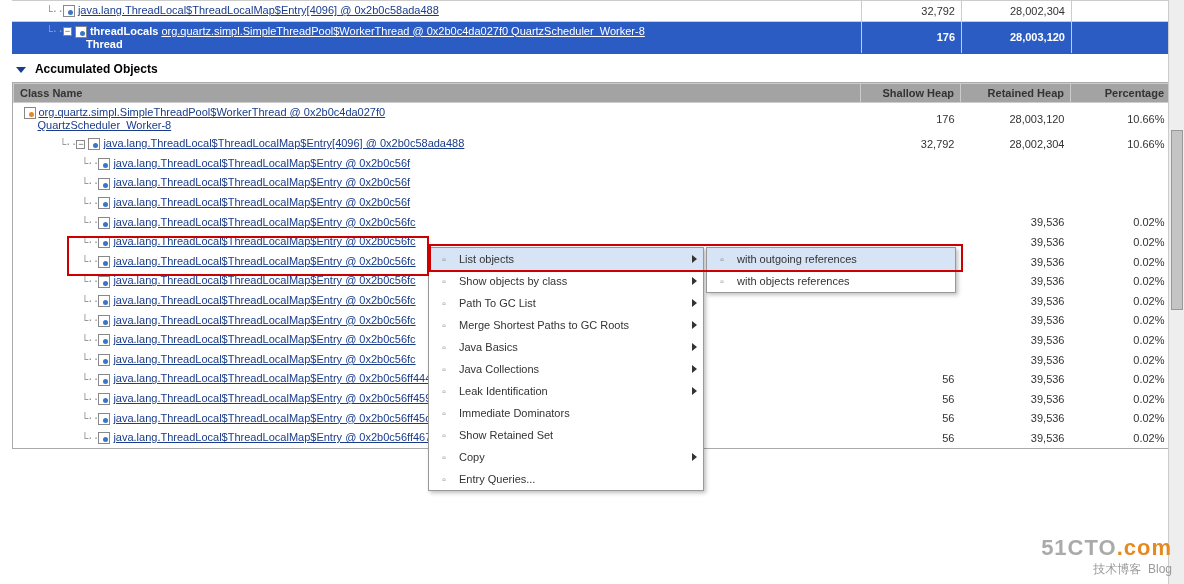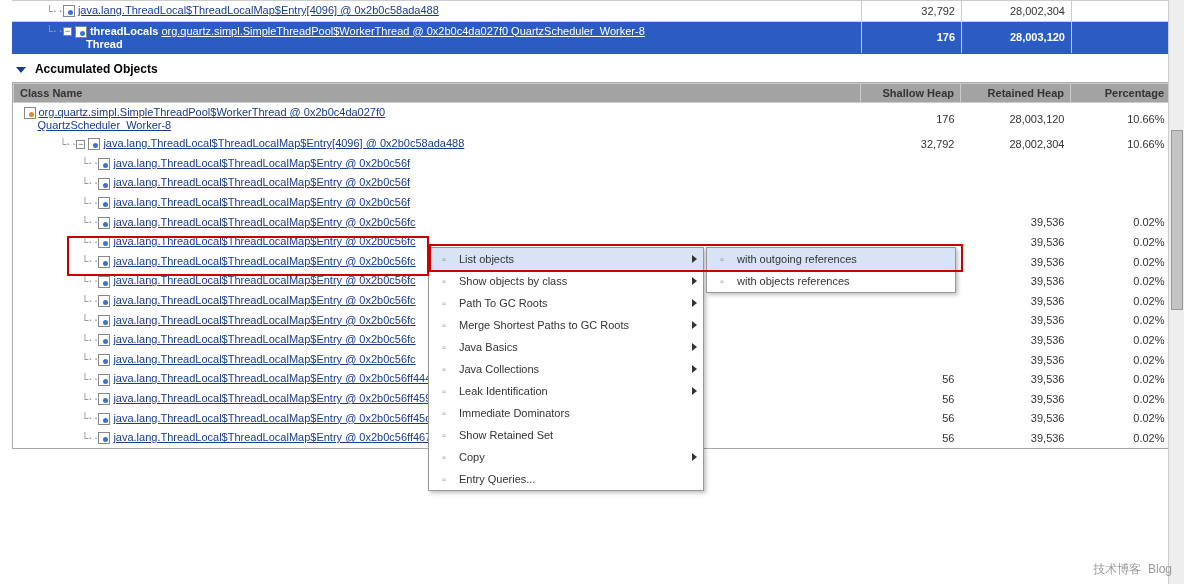--- a/index.html
+++ b/index.html
@@ -206,21 +206,21 @@
       <span>List objects</span>
       <span class="arrow"></span>
     </div>
     <div class="ctx-row">
       <span class="mi">▫</span>
       <span>Show objects by class</span>
       <span class="arrow"></span>
     </div>
     <div class="ctx-row">
       <span class="mi">▫</span>
-      <span>Path To GC Roots</span>
+      <span>Path To GC List</span>
       <span class="arrow"></span>
     </div>
     <div class="ctx-row">
       <span class="mi">▫</span>
       <span>Merge Shortest Paths to GC Roots</span>
       <span class="arrow"></span>
     </div>
     <div class="ctx-row">
       <span class="mi">▫</span>
       <span>Java Basics</span>
@@ -266,14 +266,15 @@
   </div>
 
 <div class="red-box" style="left:67px; top:236px; width:362px; height:40px;"></div>
 <div class="red-box" style="left:429px; top:244px; width:534px; height:28px;"></div>
 
 <div class="scrollbar">
   <div class="thumb" style="top:130px; height:180px;"></div>
 </div>
 
 <div class="watermark">
+  <div class="t1"><span>51CTO</span><span class="c">.com</span></div>
   <div class="t2"><span>技术博客</span>&nbsp;&nbsp;<span>Blog</span></div>
 </div>
 
 </body></html>

